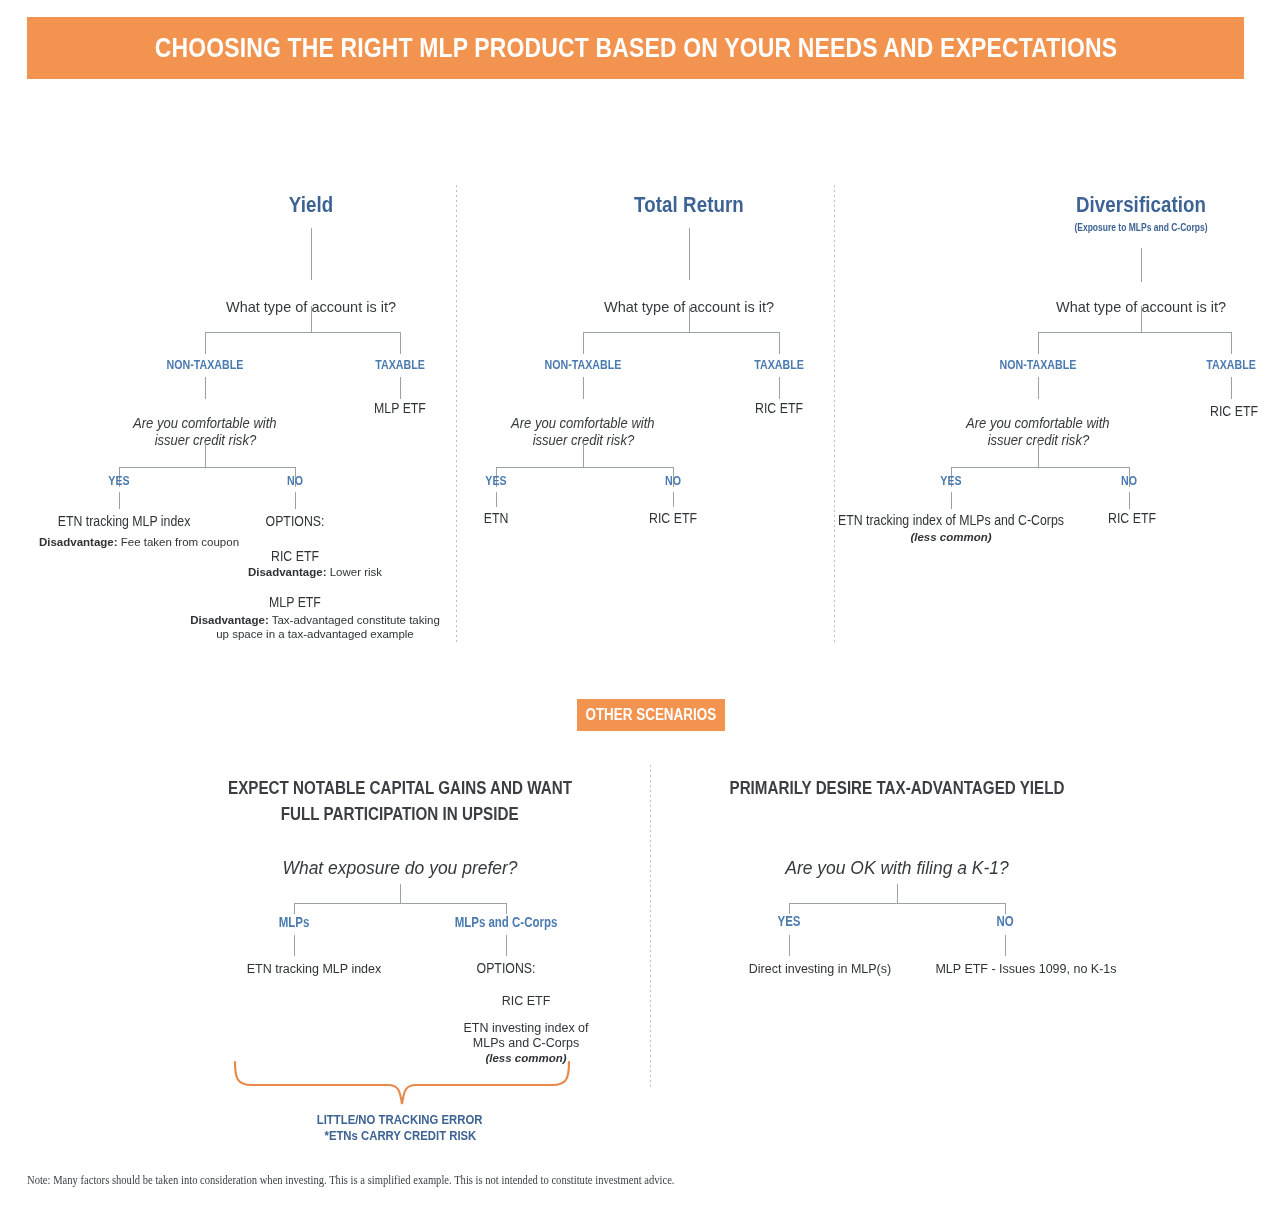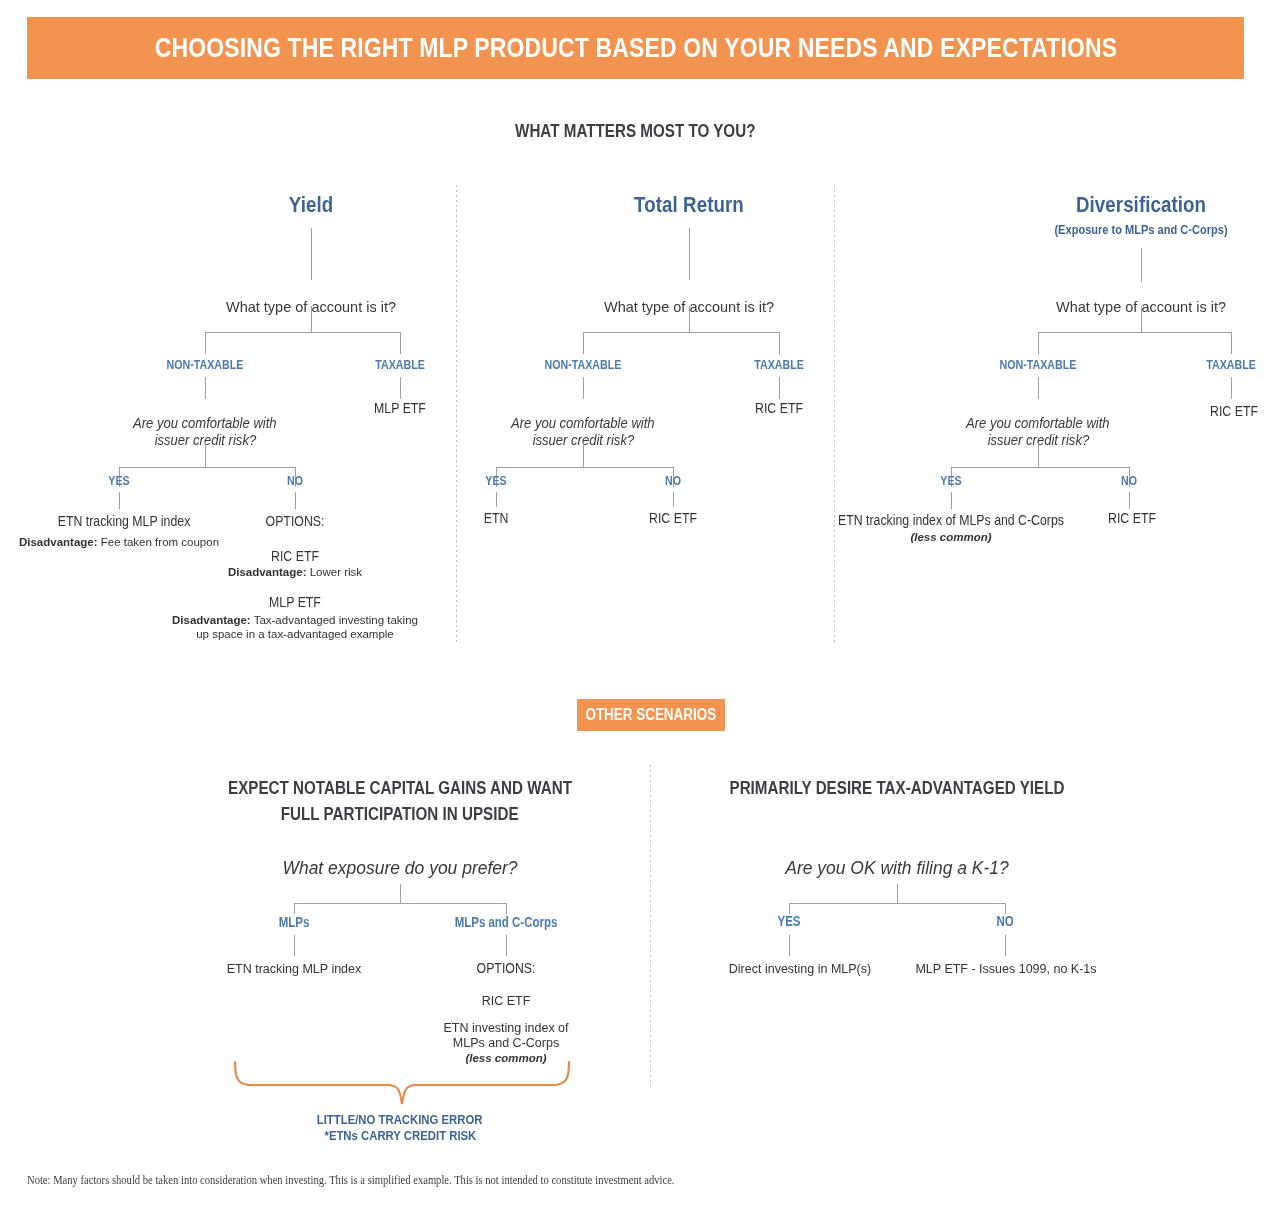--- a/index.html
+++ b/index.html
@@ -29,41 +29,41 @@
   
   .abs{position:absolute;}
   .ctr{transform:translateX(-50%);white-space:nowrap;text-align:center;}
   .ctrw{transform:translateX(-50%);text-align:center;}
 
   .col-head{
     font-weight:bold;font-size:22px;color:#3d6394;letter-spacing:.1px;
   }
   .col-head i{display:inline-block;transform:scaleX(.85);font-style:normal;}
   .col-sub{
-    font-size:13px;color:#3d6394;font-weight:bold;
+    font-size:10px;color:#3d6394;font-weight:bold;
   }
   .col-sub i{display:inline-block;transform:scaleX(.85);font-style:normal;}
 
   .question{
     font-size:14.5px;color:#36393d;font-weight:normal;line-height:17px;margin-top:12px;
   }
   .question-lg{
     font-size:19px;color:#36393d;line-height:22px;
   }
   .branch{
     font-size:13px;color:#4a7ab0;font-weight:bold;
   }
   .branch i{display:inline-block;transform:scaleX(.82);font-style:normal;}
 
   .leaf{
     font-size:14px;color:#2f3337;line-height:17px;
   }
   .leaf i{display:inline-block;transform:scaleX(.88);font-style:normal;}
   .note-line{
-    font-size:11.5px;color:#2f3337;line-height:14px;
+    font-size:11.5px;color:#2f3337;line-height:14px;padding-left:40px;
   }
   .note-line b{font-weight:bold;}
   .less{font-size:11.5px;font-style:italic;font-weight:bold;color:#2f3337;}
 
   .cond{
     font-family:"Liberation Sans Narrow","Liberation Sans",sans-serif;
   }
 
   
   .vline{position:absolute;width:1px;background:#9aa0a6;}
@@ -105,23 +105,20 @@
 </style>
 </head>
 <body>
 
 <div class="root">
 
   <div class="title-bar">
     <div class="t cond">CHOOSING THE RIGHT MLP PRODUCT BASED ON YOUR NEEDS AND EXPECTATIONS</div>
   </div>
 
-  <div class="section-q cond">
-    <span>WHAT MATTERS MOST TO YOU?</span>
-  </div>
 
   <div class="vdot" style="left:456px;top:185px;height:460px;"></div>
   <div class="vdot" style="left:834px;top:185px;height:460px;"></div>
 
   <div class="abs ctr col-head cond" style="left:311px;top:192px;">
     <i>Yield</i>
   </div>
   <div class="vline" style="left:311px;top:228px;height:52px;"></div>
   <div class="abs ctr question" style="left:311px;top:287px;">What type of account is it?</div>
   <div class="vline" style="left:311px;top:306px;height:26px;"></div>
@@ -177,21 +174,21 @@
     <i>RIC ETF</i>
   </div>
   <div class="abs ctr note-line" style="left:295px;top:565px;">
     <b>Disadvantage:</b><span> Lower risk</span>
   </div>
 
   <div class="abs ctr leaf cond" style="left:295px;top:594px;">
     <i>MLP ETF</i>
   </div>
   <div class="abs ctrw note-line" style="left:295px;top:613px;width:420px;">
-    <div><b>Disadvantage:</b><span> Tax-advantaged investing taking</span></div>
+    <div><b>Disadvantage:</b><span> Tax-advantaged constitute taking</span></div>
     <div>up space in a tax-advantaged example</div>
   </div>
 
   <div class="abs ctr col-head cond" style="left:689px;top:192px;">
     <i>Total Return</i>
   </div>
   <div class="vline" style="left:689px;top:228px;height:52px;"></div>
   <div class="abs ctr question" style="left:689px;top:287px;">What type of account is it?</div>
   <div class="vline" style="left:689px;top:306px;height:26px;"></div>
   <div class="hline" style="left:583px;top:332px;width:196px;"></div>

